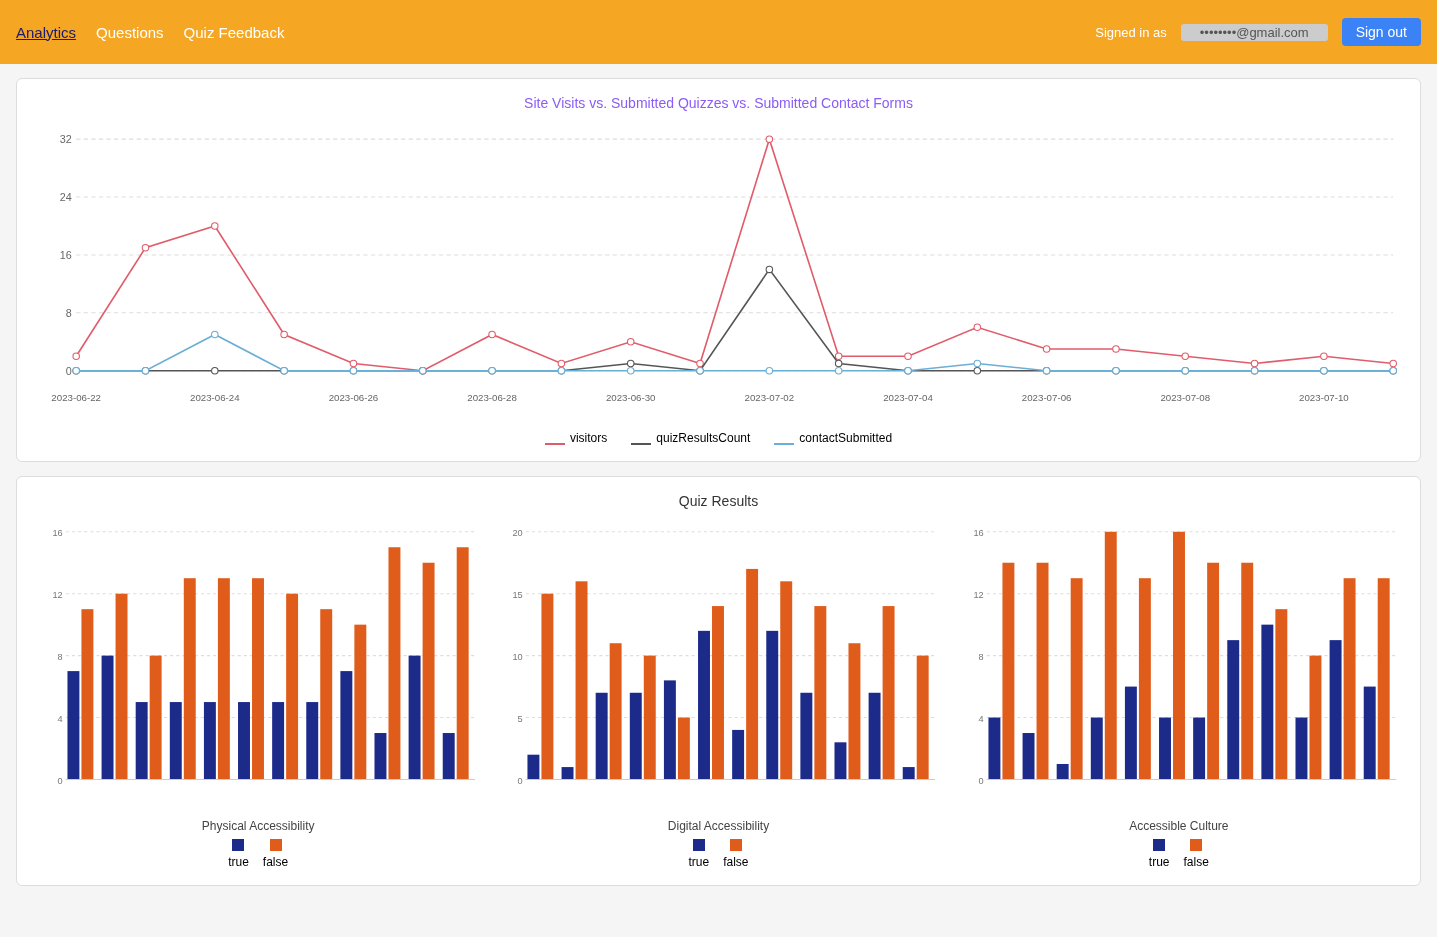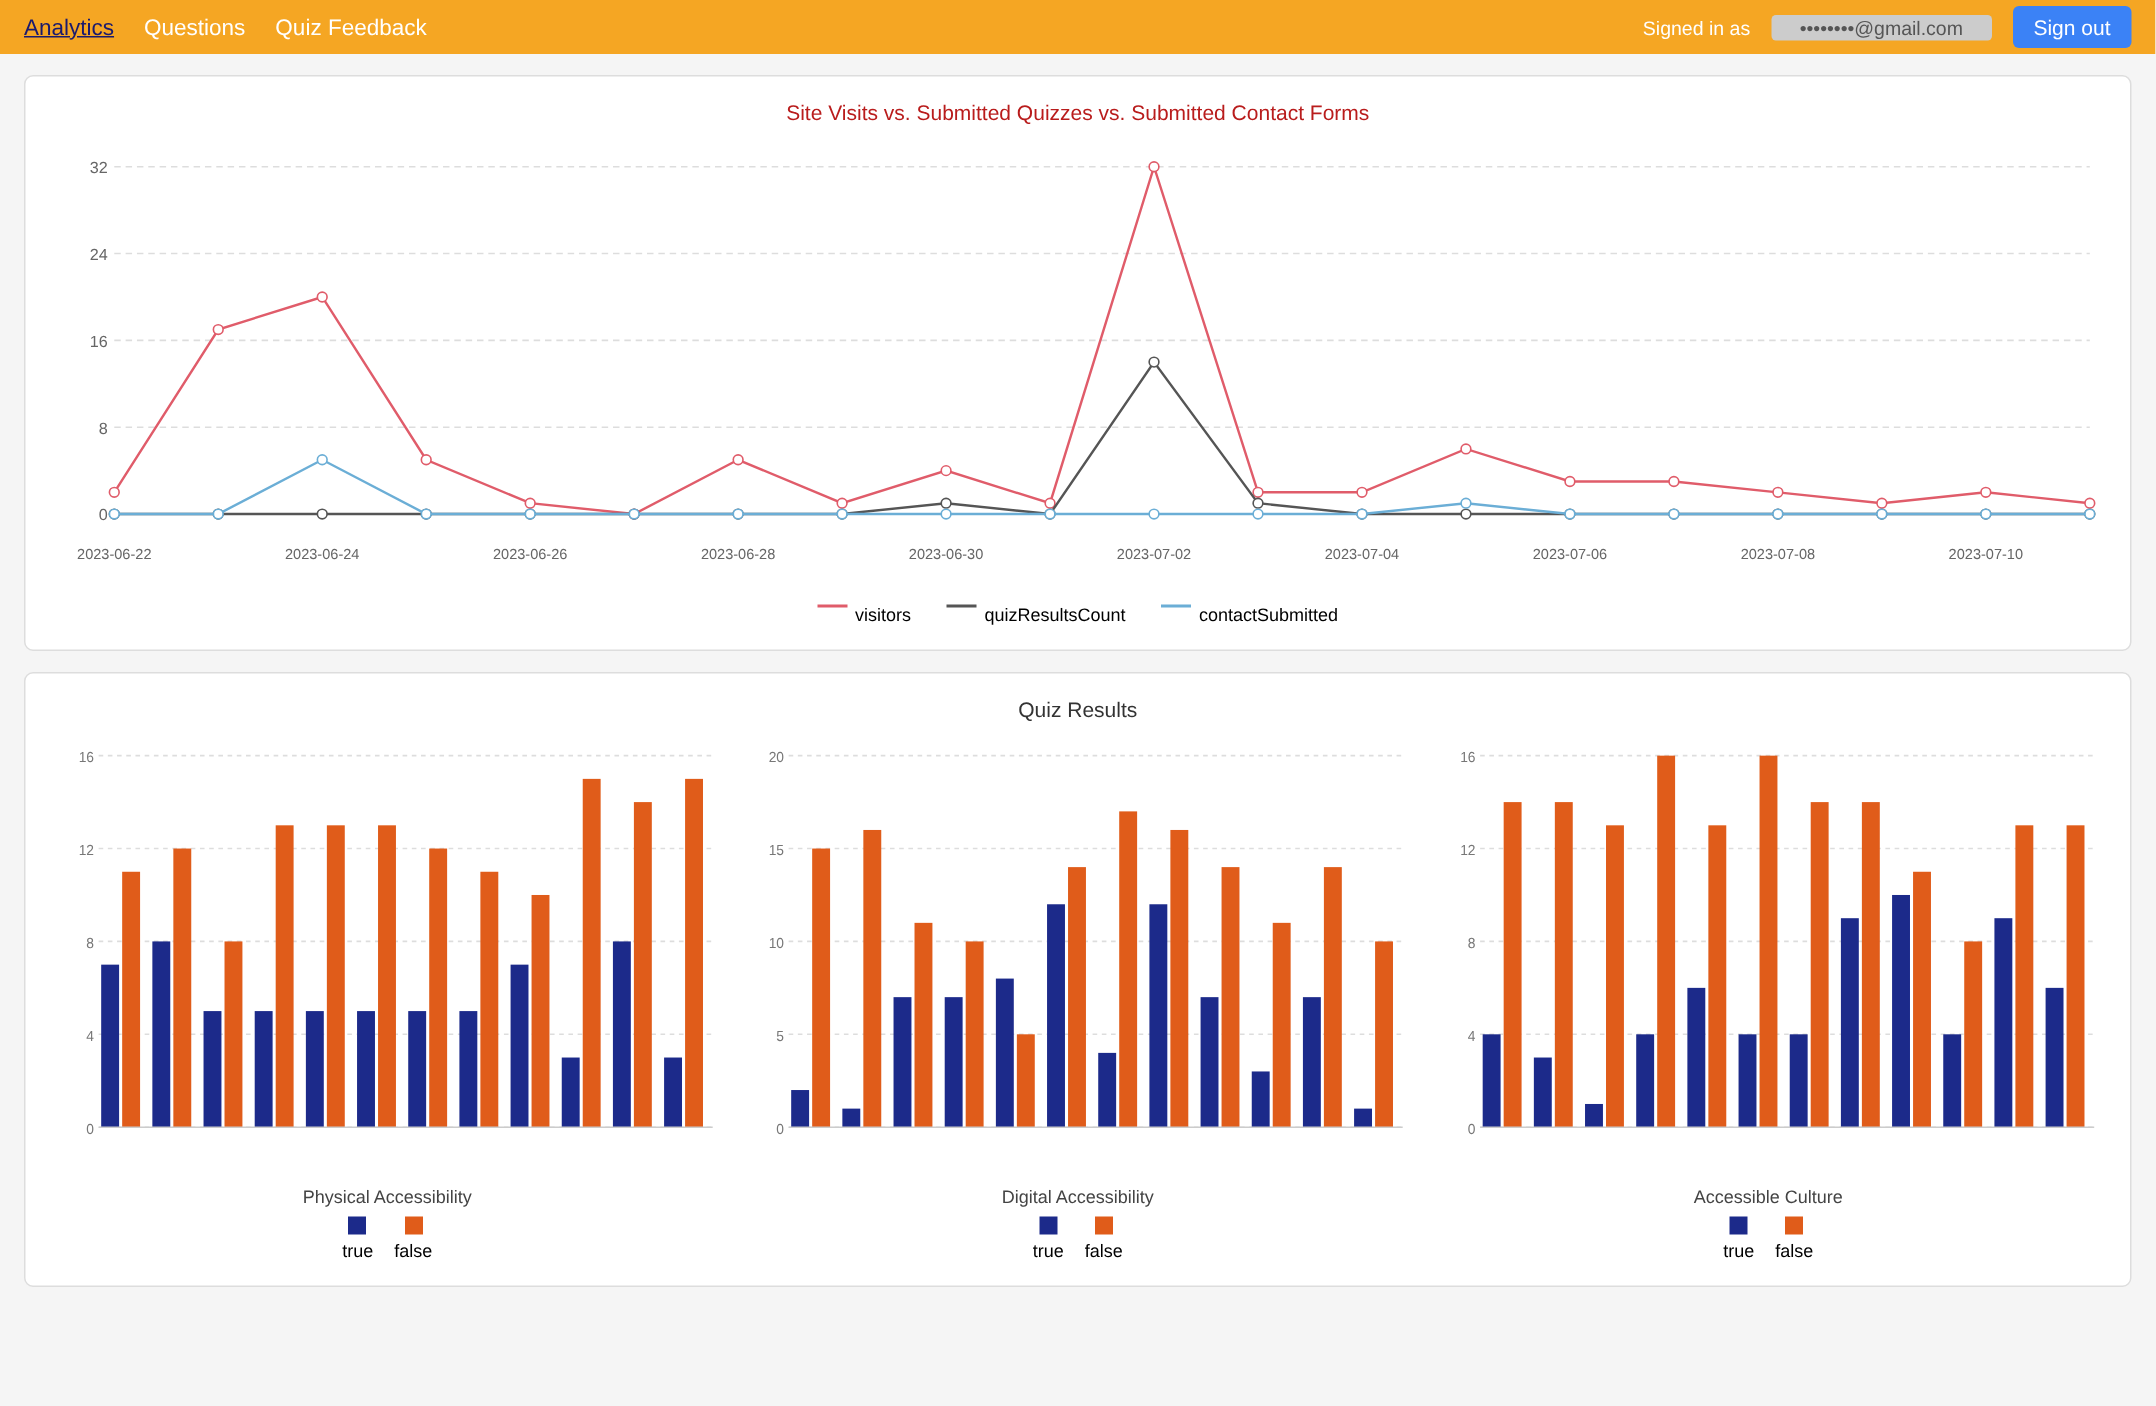--- a/index.html
+++ b/index.html
@@ -5,21 +5,21 @@
     * { box-sizing: border-box; margin: 0; padding: 0; }
     body { font-family: Arial, sans-serif; background: #f5f5f5; }
 
     
     .header {
       background: #f5a623;
       display: flex;
       align-items: center;
       justify-content: space-between;
       padding: 0 16px;
-      height: 36px;
+      height: 64px;
     }
     .nav { display: flex; gap: 20px; align-items: center; }
     .nav a {
       color: #fff;
       text-decoration: none;
       font-size: 15px;
       font-weight: 500;
       cursor: pointer;
     }
     .nav a.active {
@@ -48,21 +48,21 @@
       background: #fff;
       border: 1px solid #ddd;
       border-radius: 6px;
       padding: 16px;
     }
 
     
     .chart1-title {
       text-align: center;
       font-size: 14px;
-      color: #b91c1c;
+      color: #8b5cf6;
       margin-bottom: 12px;
     }
     .chart1-controls {
       display: flex;
       align-items: center;
       gap: 8px;
       margin-bottom: 8px;
       font-size: 13px;
       color: #444;
     }
@@ -76,21 +76,21 @@
     }
     .line-chart-container { position: relative; width: 100%; height: 300px; }
     .line-chart-svg { width: 100%; height: 280px; }
     .chart1-legend {
       display: flex;
       justify-content: center;
       gap: 24px;
       margin-top: 8px;
       font-size: 12px;
     }
-    .legend-item { display: flex; align-items: flex-start; gap: 5px; }
+    .legend-item { display: flex; align-items: flex-end; gap: 5px; }
     .legend-line { width: 20px; height: 2px; }
 
     
     .chart2-title {
       text-align: center;
       font-size: 14px;
       color: #333;
       margin-bottom: 12px;
     }
     .bar-charts-row {

